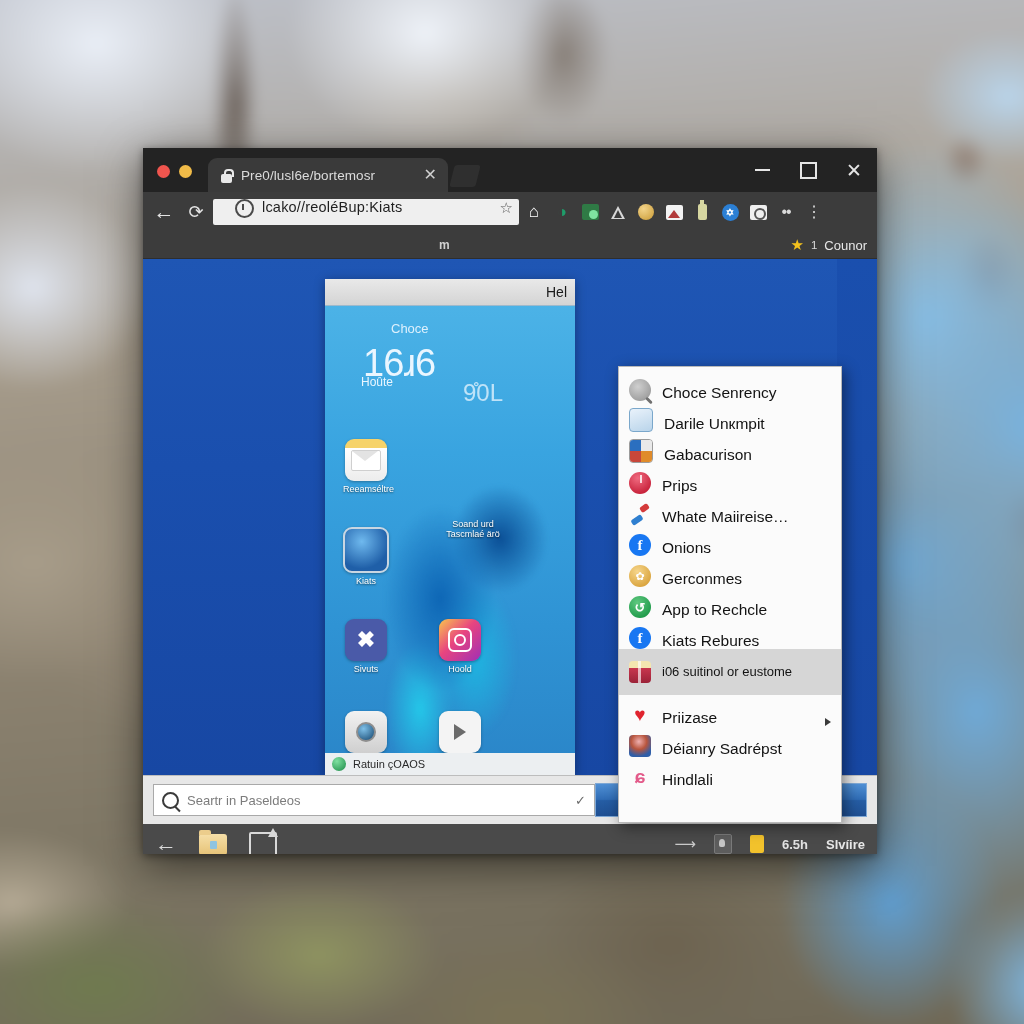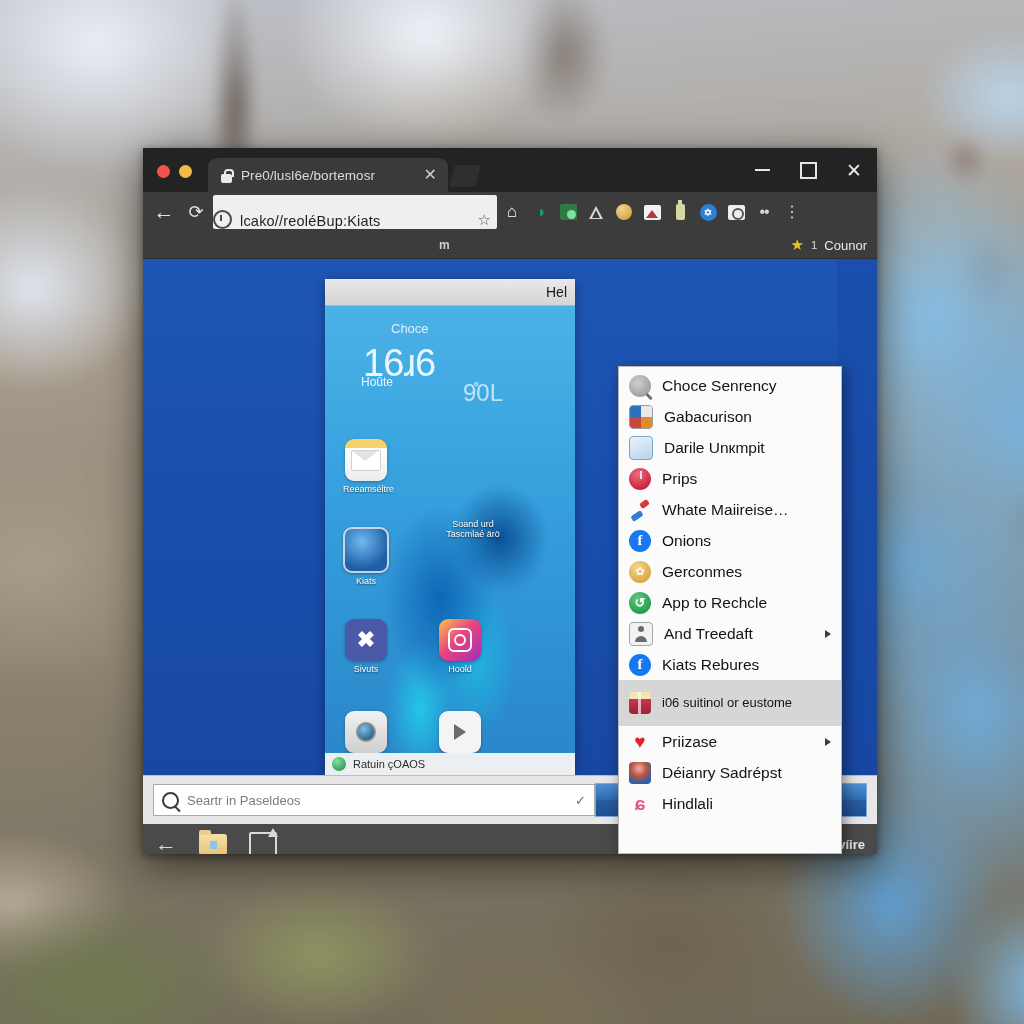--- a/index.html
+++ b/index.html
@@ -140,24 +140,24 @@
     display:flex; align-items:center; gap: 2px;
     padding: 0 6px;
   }
   .nav-icon-btn {
     width: 30px; height: 30px;
     display:flex; align-items:center; justify-content:center;
     color:#e3e3e3; flex: 0 0 auto;
   }
   #omnibox {
     flex: 1 1 auto;
-    height: 34px; background:#efefef;
+    height: 26px; background:#efefef;
     border-radius: 2px;
-    display:flex; align-items:flex-end; gap: 8px;
-    padding: 0 6px 0 0;
+    display:flex; align-items:flex-start; gap: 8px;
+    padding: 0 6px 0 22px;
     min-width: 0;
     max-width: 278px;
   }
   #omnibox-shield {
     width:15px;height:15px;border-radius:50%;
     border:2px solid #4a4a4a; position:relative; flex:0 0 auto;
   }
   #omnibox-shield::after{content:"";position:absolute;left:5px;top:2.5px;width:2px;height:6px;background:#4a4a4a;}
   #omnibox-url {
     flex:1 1 auto; font-size: 14.5px; color:#1f1f1f;
@@ -285,21 +285,21 @@
     left: 475px; top: 218px;
     width: 222px;
     background: #fbfbfb;
     border: 1px solid #b9b9b9;
     box-shadow: 3px 4px 14px rgba(0,0,0,.45);
     padding: 3px 0;
     z-index: 50;
   }
   .cm-item {
     height: 31px;
-    display:flex; align-items:center; gap: 11px;
+    display:flex; align-items:flex-end; gap: 11px;
     padding: 0 10px 0 10px;
     font-size: 15.5px; color:#131313;
     position: relative;
   }
   .cm-item.selected { background:#d6d6d6; }
   .cm-item.two-line { height: 46px; align-items: center; }
   .cm-ico {
     width: 22px; height: 22px; flex: 0 0 auto;
     border-radius: 4px;
     display:flex; align-items:center; justify-content:center;
@@ -575,54 +575,49 @@
     </span>
   </div>
 
   <div id="context-menu">
 
   <div class="cm-item">
         <span class="cm-ico i-magnify"></span>
         <span class="cm-label">Choce Senrency</span>
       </div>
       <div class="cm-item">
+        <span class="cm-ico i-blue-doc"></span>
+        <span class="cm-label">Darile Unкmpit</span>
+      </div>
+      <div class="cm-item">
         <span class="cm-ico i-quad">
           <i class="q2"></i>
           <i class="q3"></i>
         </span>
         <span class="cm-label">Gabacurison</span>
       </div>
       <div class="cm-item">
-        <span class="cm-ico i-blue-doc"></span>
-        <span class="cm-label">Darile Unкmpit</span>
-      </div>
-      <div class="cm-item">
         <span class="cm-ico i-red-disc"></span>
         <span class="cm-label">Prips</span>
       </div>
       <div class="cm-item">
         <span class="cm-ico i-brush"></span>
         <span class="cm-label">Whate Maiireise…</span>
       </div>
       <div class="cm-item">
         <span class="cm-ico i-fb">f</span>
         <span class="cm-label">Onions</span>
       </div>
       <div class="cm-item">
         <span class="cm-ico i-gold-circ">✿</span>
         <span class="cm-label">Gerconmes</span>
       </div>
       <div class="cm-item">
         <span class="cm-ico i-green-circ">↺</span>
         <span class="cm-label">App to Rechcle</span>
-      </div>
-      <div class="cm-item">
-        <span class="cm-ico i-contact"></span>
-        <span class="cm-label">And Treedaft</span>
-        <span class="cm-arrow"></span>
       </div>
       <div class="cm-item">
         <span class="cm-ico i-fb">f</span>
         <span class="cm-label">Kiats Rebures</span>
       </div>
       <div class="cm-item selected two-line">
         <span class="cm-ico i-gift"></span>
         <span class="cm-label wrapped">i06 suitinol or eustome</span>
       </div>
       <div class="cm-item">

